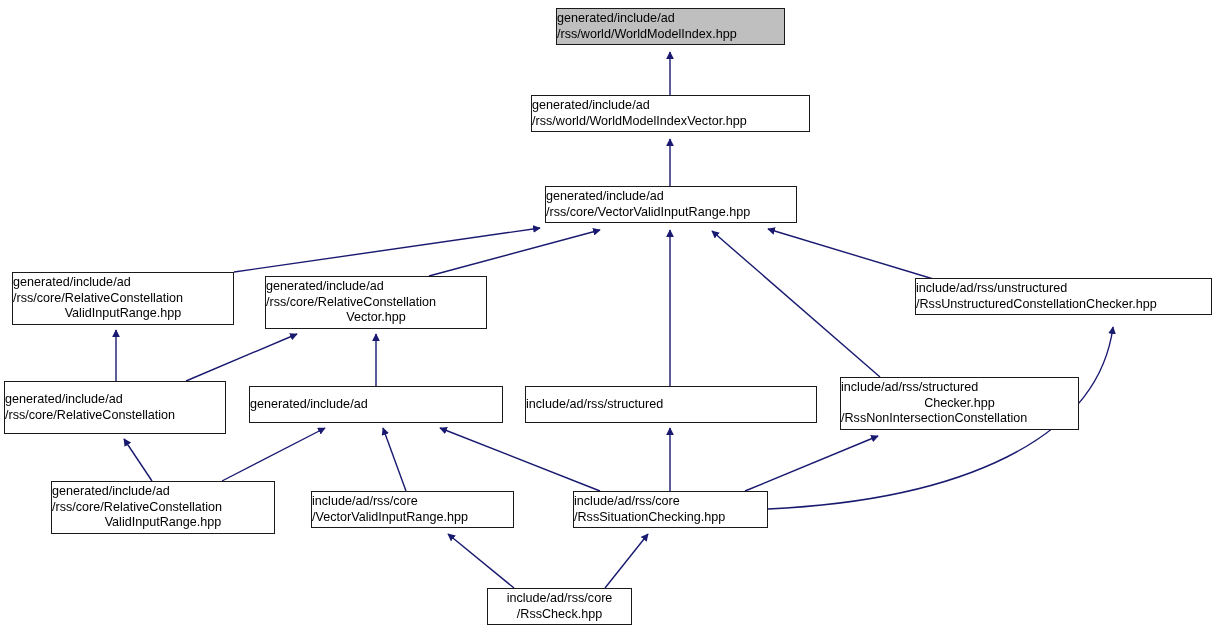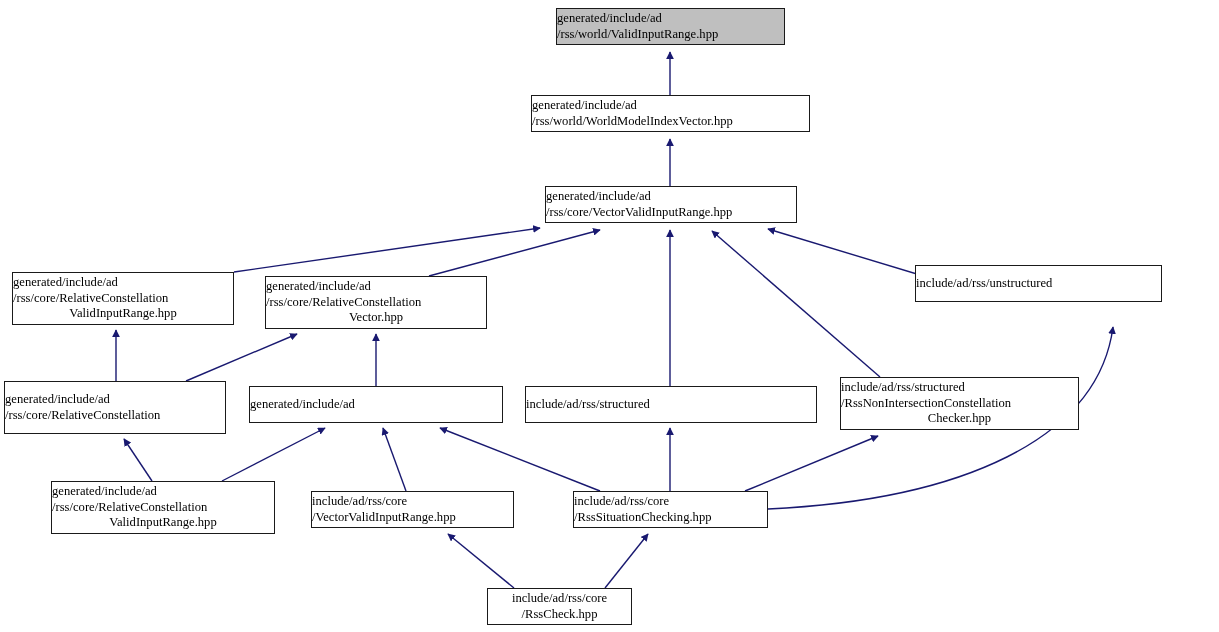--- a/index.html
+++ b/index.html
@@ -5,21 +5,21 @@
   html, body {
     margin: 0;
     padding: 0;
     background: #ffffff;
   }
   #canvas {
     position: relative;
     width: 1219px;
     height: 632px;
     background: #ffffff;
-    font-family: Liberation Serif, serif;
+    font-family: Liberation Sans, sans-serif;
     overflow: hidden;
   }
   #edges {
     position: absolute;
     left: 0;
     top: 0;
     width: 1219px;
     height: 632px;
     pointer-events: none;
   }
@@ -97,21 +97,21 @@
 
     <path d="M 768,509 C 960,500 1098,440 1113,327" stroke="#191970" stroke-width="1.4" fill="none" marker-end="url(#arrow)"></path>
 
     <path d="M 514,588 L 448,534" stroke="#191970" stroke-width="1.4" fill="none" marker-end="url(#arrow)"></path>
 
     <path d="M 605,588 L 648,534" stroke="#191970" stroke-width="1.4" fill="none" marker-end="url(#arrow)"></path>
   </svg>
 
   <div class="node root" style="left:556px; top:8px; width:229px; height:37px;">
     <span class="ln l">generated/include/ad</span>
-    <span class="ln l">/rss/world/ValidInputRange.hpp</span>
+    <span class="ln l">/rss/world/WorldModelIndex.hpp</span>
   </div>
 
   <div class="node" style="left:531px; top:95px; width:279px; height:37px;">
     <span class="ln l">generated/include/ad</span>
     <span class="ln l">/rss/world/WorldModelIndexVector.hpp</span>
   </div>
 
   <div class="node" style="left:545px; top:186px; width:252px; height:37px;">
     <span class="ln l">generated/include/ad</span>
     <span class="ln l">/rss/core/VectorValidInputRange.hpp</span>
@@ -122,41 +122,42 @@
     <span class="ln l">/rss/core/RelativeConstellation</span>
     <span class="ln">ValidInputRange.hpp</span>
   </div>
 
   <div class="node" style="left:265px; top:276px; width:222px; height:53px;">
     <span class="ln l">generated/include/ad</span>
     <span class="ln l">/rss/core/RelativeConstellation</span>
     <span class="ln">Vector.hpp</span>
   </div>
 
-  <div class="node" style="left:915px; top:265px; width:247px; height:37px;">
+  <div class="node" style="left:915px; top:278px; width:297px; height:37px;">
     <span class="ln l">include/ad/rss/unstructured</span>
+    <span class="ln l">/RssUnstructuredConstellationChecker.hpp</span>
   </div>
 
   <div class="node" style="left:4px; top:381px; width:222px; height:53px;">
     <span class="ln l">generated/include/ad</span>
     <span class="ln l">/rss/core/RelativeConstellation</span>
   </div>
 
   <div class="node" style="left:249px; top:386px; width:254px; height:37px;">
     <span class="ln l">generated/include/ad</span>
   </div>
 
   <div class="node" style="left:525px; top:386px; width:292px; height:37px;">
     <span class="ln l">include/ad/rss/structured</span>
   </div>
 
   <div class="node" style="left:840px; top:377px; width:239px; height:53px;">
     <span class="ln l">include/ad/rss/structured</span>
+    <span class="ln">Checker.hpp</span>
     <span class="ln l">/RssNonIntersectionConstellation</span>
-    <span class="ln">Checker.hpp</span>
   </div>
 
   <div class="node" style="left:51px; top:481px; width:224px; height:53px;">
     <span class="ln l">generated/include/ad</span>
     <span class="ln l">/rss/core/RelativeConstellation</span>
     <span class="ln">ValidInputRange.hpp</span>
   </div>
 
   <div class="node" style="left:311px; top:491px; width:203px; height:37px;">
     <span class="ln l">include/ad/rss/core</span>

